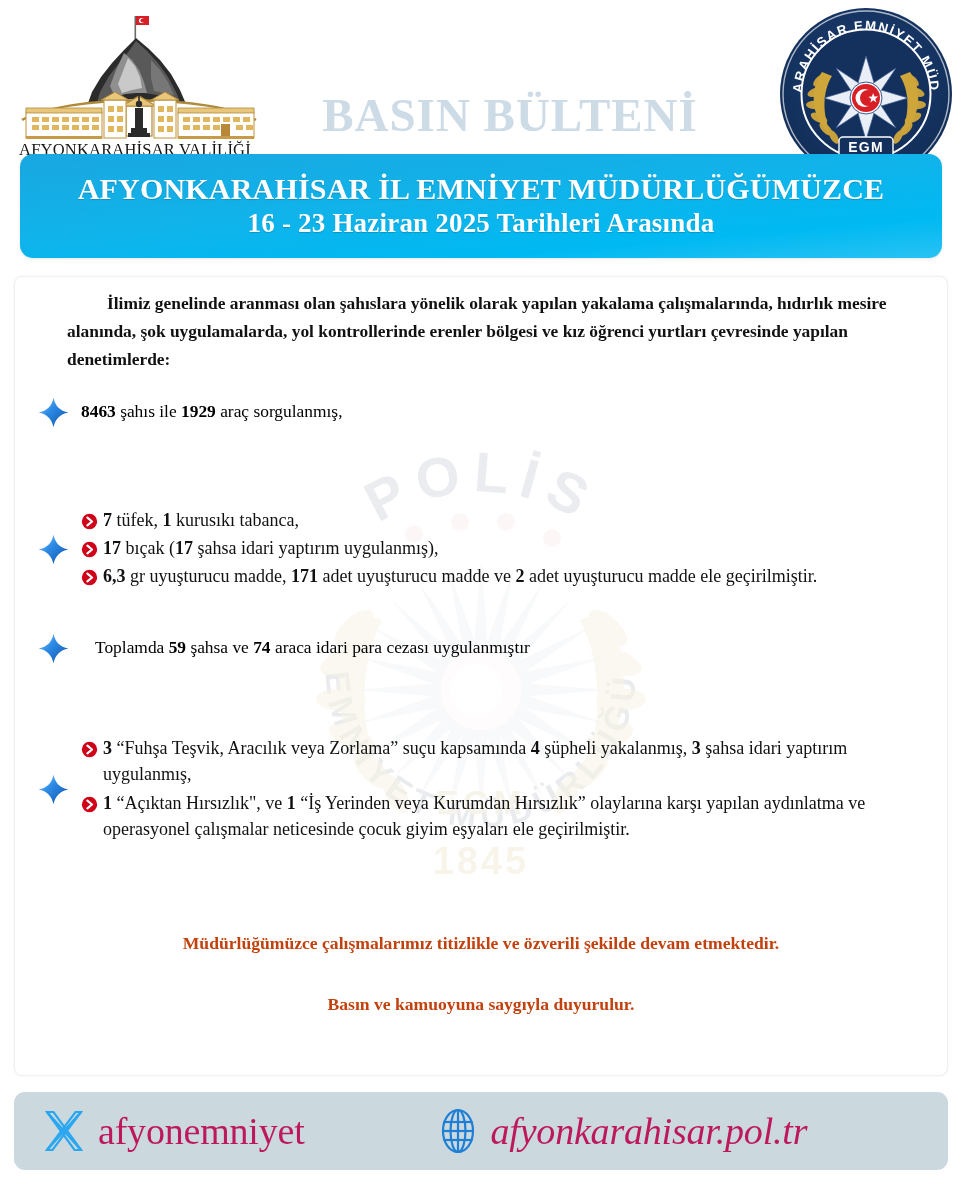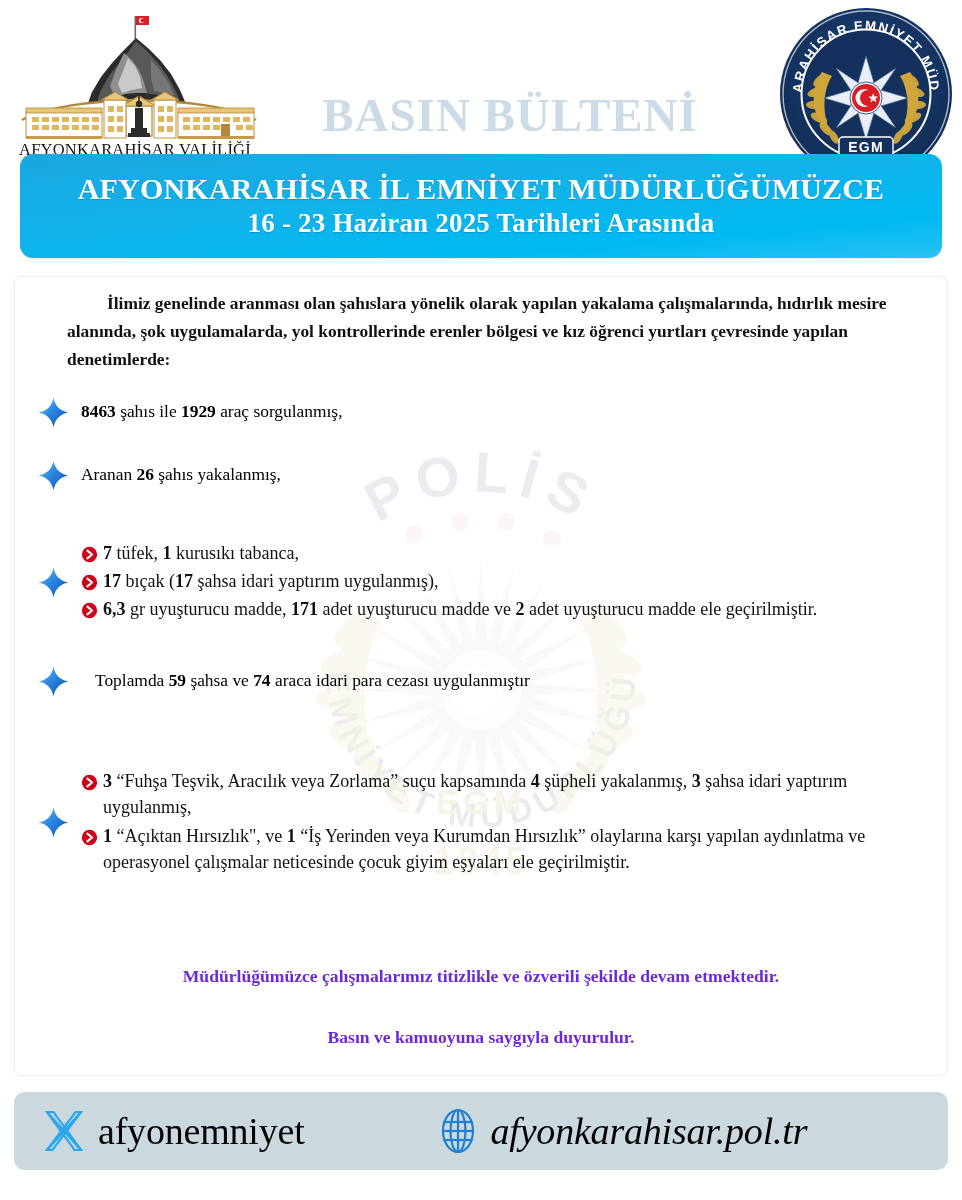--- a/index.html
+++ b/index.html
@@ -218,21 +218,21 @@
     margin: 0 40px 0 22px;
   }
   .group-row .diamond-cell { align-self: center; }
 
   
   .closing {
     text-align: center;
     font-family: "Liberation Serif", serif;
     font-weight: bold;
     font-size: 17.6px;
-    color: #6d28d9;
+    color: #c2410c;
   }
   .closing.second { margin-top: 40px; }
 
   
   .footer {
     position: absolute;
     left: 14px;
     top: 1092px;
     width: 934px;
     height: 78px;
@@ -245,21 +245,21 @@
   }
   .footer-item {
     display: flex;
     align-items: center;
     gap: 10px;
   }
   .footer-item.second { margin-left: 130px; font-style: italic; }
   .footer-label {
     font-family: "Liberation Serif", serif;
     font-size: 38px;
-    color: #000000;
+    color: #be185d;
     line-height: 1;
     letter-spacing: -0.2px;
     white-space: nowrap;
   }
   .x-icon { width: 48px; height: 48px; display: block; }
   .globe-icon { width: 46px; height: 46px; display: block; }
 </style>
 </head>
 <body>
 
@@ -574,30 +574,20 @@
           <path d="M20 2 C22 12, 28 18, 38 20 C28 22, 22 28, 20 38 C18 28, 12 22, 2 20 C12 18, 18 12, 20 2 Z" fill="url(#dg1)"></path>
         </svg>
       </div>
       <div class="bullet-text">
         <b>8463</b> şahıs ile <b>1929</b> araç sorgulanmış,
       </div>
     </div>
 
     <div class="row-spacer-30"></div>
 
-    <div class="bullet-row">
-      <div class="diamond-cell">
-        <svg class="diamond" viewBox="0 0 40 40" aria-hidden="true">
-          <path d="M20 2 C22 12, 28 18, 38 20 C28 22, 22 28, 20 38 C18 28, 12 22, 2 20 C12 18, 18 12, 20 2 Z" fill="url(#dg1)"></path>
-        </svg>
-      </div>
-      <div class="bullet-text">
-        Aranan <b>26</b> şahıs yakalanmış,
-      </div>
-    </div>
 
     <div class="row-spacer-48"></div>
 
     <div class="group-row">
       <div class="diamond-cell">
         <svg class="diamond" viewBox="0 0 40 40" aria-hidden="true">
           <path d="M20 2 C22 12, 28 18, 38 20 C28 22, 22 28, 20 38 C18 28, 12 22, 2 20 C12 18, 18 12, 20 2 Z" fill="url(#dg1)"></path>
         </svg>
       </div>
       <ul class="sub-list">

